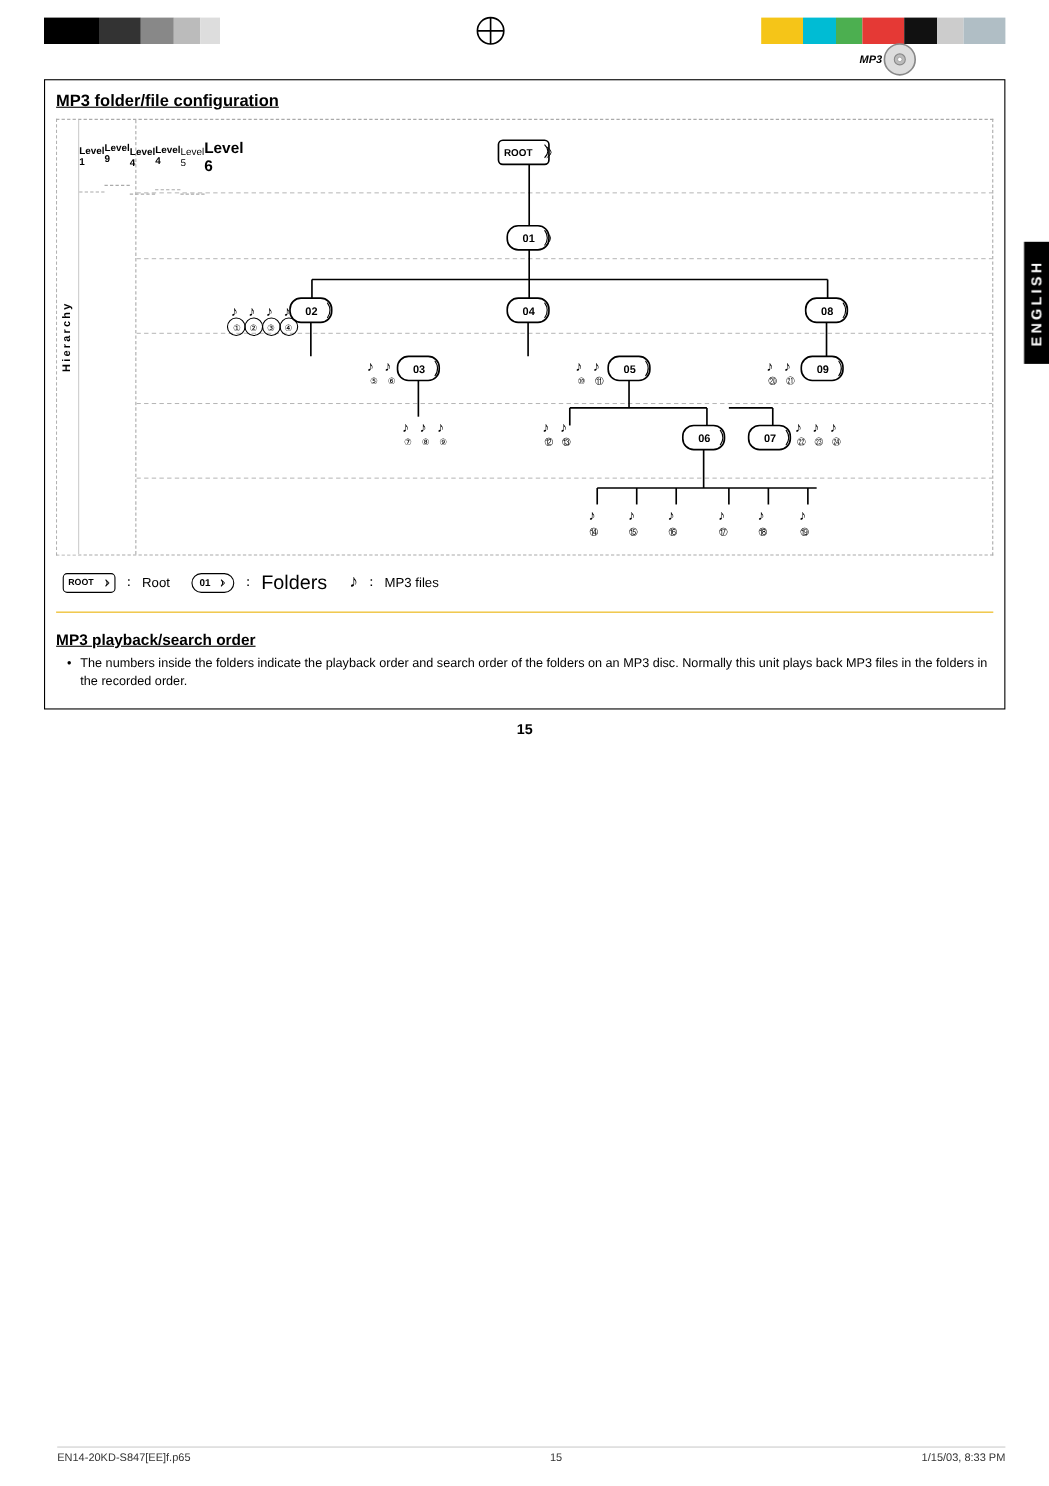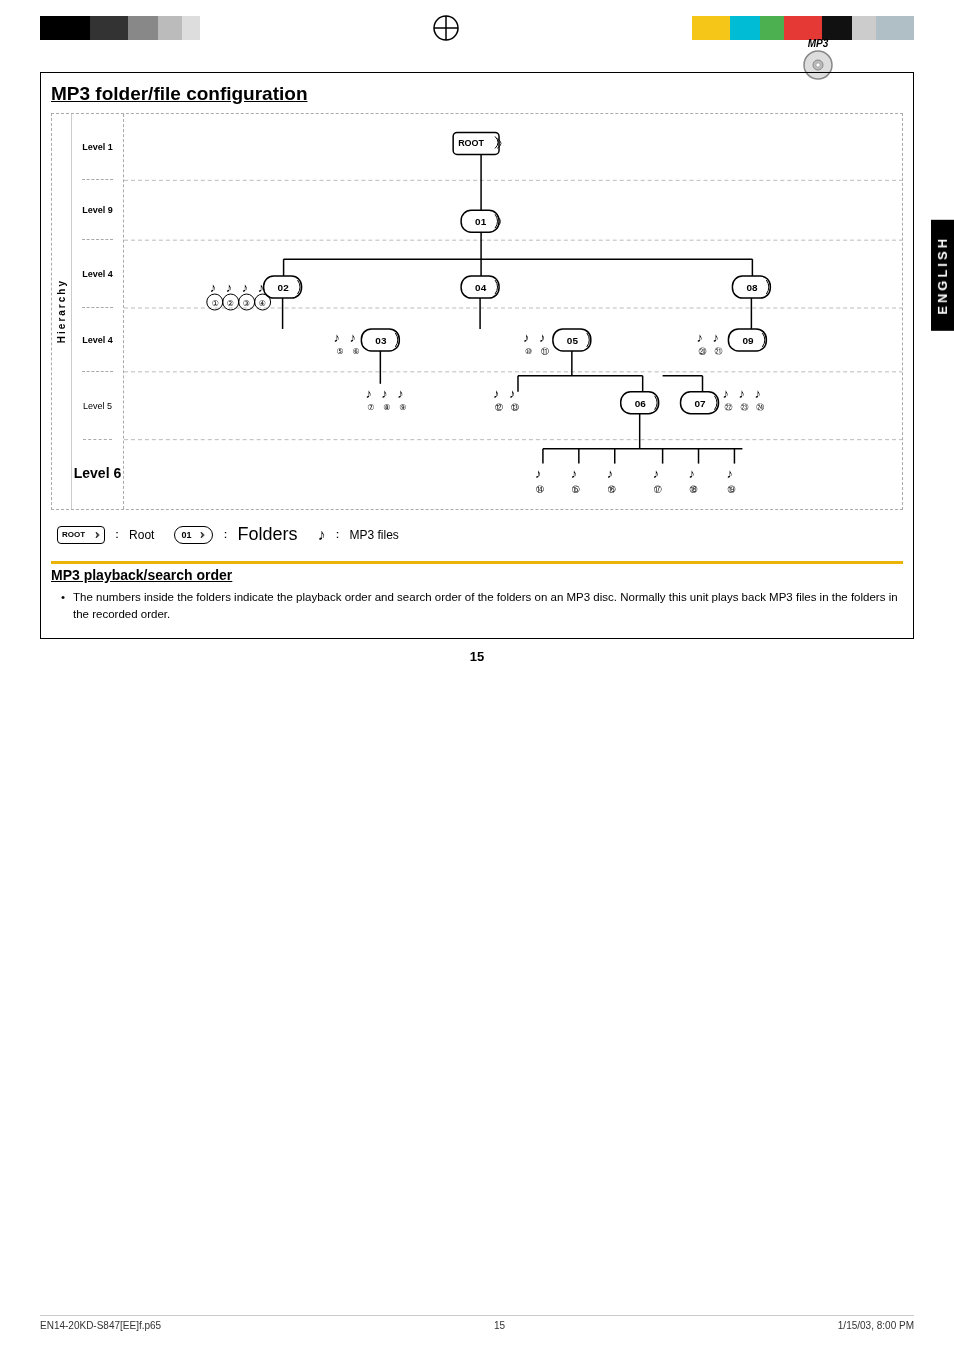--- a/index.html
+++ b/index.html
@@ -21,21 +21,21 @@
 
     
     .diagram-box {
       border: 1px solid #000;
       padding: 10px;
       position: relative;
       margin-top: 30px;
     }
 
     .diagram-title {
-      font-size: 19px;
+      font-size: 15px;
       font-weight: bold;
       text-decoration: underline;
       margin-bottom: 8px;
     }
 
     
     .note-section {
       margin-top: 10px;
       font-size: 11px;
     }
@@ -43,22 +43,22 @@
       font-weight: bold;
       font-style: italic;
     }
     .note-section p {
       font-style: italic;
     }
 
     
     .playback-section {
       margin-top: 10px;
-      border-top: 3px solid #eab308;
-      padding-top: 3px;
+      border-top: 1px solid #eab308;
+      padding-top: 16px;
     }
     .playback-title {
       font-size: 14px;
       font-weight: bold;
       text-decoration: underline;
       margin-bottom: 6px;
     }
     .bullet-list {
       list-style: none;
       padding-left: 10px;
@@ -73,21 +73,21 @@
     .bullet-list li::before {
       content: "•";
       position: absolute;
       left: 0;
     }
 
     
     .footer {
       position: absolute;
       bottom: 20px;
-      left: 40px;
+      left: 52px;
       right: 40px;
       display: flex;
       justify-content: space-between;
       font-size: 10px;
       color: #333;
       border-top: 1px solid #ccc;
       padding-top: 4px;
     }
 
     
@@ -141,21 +141,21 @@
     <div class="deco-cyan"></div>
     <div class="deco-green"></div>
     <div class="deco-red"></div>
     <div class="deco-black3"></div>
     <div class="deco-lgray1"></div>
     <div class="deco-lgray2"></div>
   </div>
 </div>
 
 <div style="position:relative; margin: 0 40px;">
-  <div style="position:absolute; right:80px; top:-10px; display:flex; flex-direction:column; align-items:center;">
+  <div style="position:absolute; right:80px; top:-10px; display:flex; flex-direction:row; align-items:center;">
     <span style="font-size:10px; font-weight:bold; font-style:italic;">MP3</span>
     <svg width="32" height="32" viewBox="0 0 32 32">
       <circle cx="16" cy="16" r="14" fill="#ddd" stroke="#888" stroke-width="1.5"></circle>
       <circle cx="16" cy="16" r="5" fill="#bbb" stroke="#888" stroke-width="1"></circle>
       <circle cx="16" cy="16" r="2" fill="#fff" stroke="#888" stroke-width="0.5"></circle>
     </svg>
   </div>
 </div>
 
 <div style="position:fixed; right:0; top:220px; background:#000; color:#fff; font-size:13px; font-weight:bold; padding:16px 4px; writing-mode:vertical-rl; transform:rotate(180deg); letter-spacing:3px; z-index:10;">ENGLISH</div>
@@ -166,21 +166,21 @@
     <div class="diagram-title">MP3 folder/file configuration</div>
 
     <div style="display:flex; border: 1px dashed #aaa;">
 
       <div style="display:flex; min-width:72px;">
 
         <div style="width:20px; background:#fff; border-right:1px solid #ccc; display:flex; align-items:center; justify-content:center;">
           <span style="font-size:10px; font-weight:bold; writing-mode:vertical-rl; transform:rotate(180deg); letter-spacing:2px;">Hierarchy</span>
         </div>
 
-        <div style="display:flex; flex-direction:column; width:52px; border-right:1px dashed #aaa;align-items:center;">
+        <div style="display:flex; flex-direction:row; width:52px; border-right:1px dashed #aaa;">
           <div style="height:66px; border-bottom:1px dashed #aaa; display:flex; align-items:center; justify-content:center; font-size:9px; font-weight:bold;">Level 1</div>
           <div style="height:60px; border-bottom:1px dashed #aaa; display:flex; align-items:center; justify-content:center; font-size:9px; font-weight:bold;">Level 9</div>
           <div style="height:68px; border-bottom:1px dashed #aaa; display:flex; align-items:center; justify-content:center; font-size:9px; font-weight:bold;">Level 4</div>
           <div style="height:64px; border-bottom:1px dashed #aaa; display:flex; align-items:center; justify-content:center; font-size:9px; font-weight:bold;">Level 4</div>
           <div style="height:68px; border-bottom:1px dashed #aaa; display:flex; align-items:center; justify-content:center; font-size:9px; font-weight:normal;">Level 5</div>
           <div style="height:66px; display:flex; align-items:center; justify-content:center; font-size:14px; font-weight:bold;">Level 6</div>
         </div>
       </div>
 
       <div style="flex:1; position:relative;">
@@ -378,14 +378,14 @@
 
   </div>
 
   <div class="page-number">15</div>
 
 </div>
 
 <div class="footer">
   <span>EN14-20KD-S847[EE]f.p65</span>
   <span>15</span>
-  <span>1/15/03, 8:00 PM</span>
+  <span>1/15/03, 8:33 PM</span>
 </div>
 
 </body></html>

